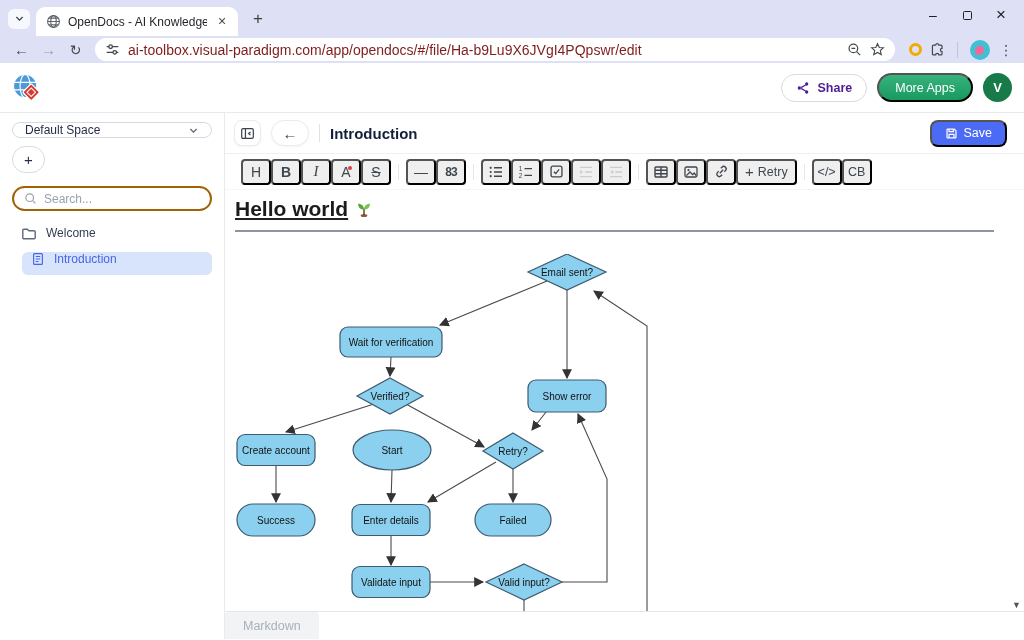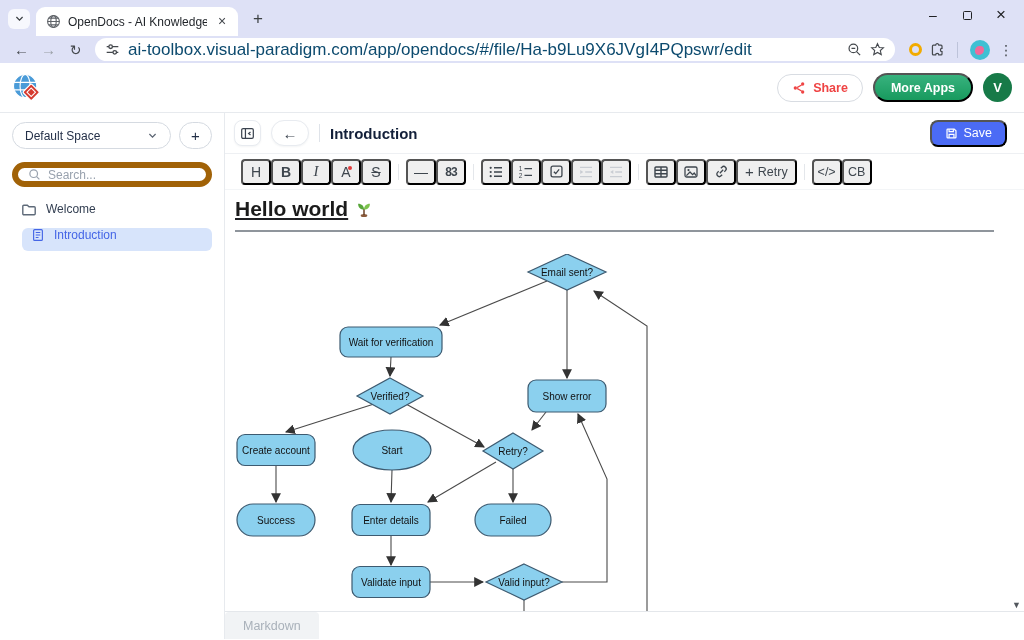--- a/index.html
+++ b/index.html
@@ -20,52 +20,52 @@
   .win-btn { width:34px; height:30px; display:flex; align-items:center; justify-content:center; color:#202124; font-size:14px; }
   .win-max-box { width:9px; height:9px; border:1.2px solid #202124; border-radius:1.5px; display:inline-block; }
   .win-close { font-size:17px; }
 
   .addrrow { height:27px; background:#dee1f6; display:flex; align-items:center; padding:0 8px; }
   .nav-ic { width:27px; text-align:center; font-size:15px; color:#44484d; }
   .nav-ic.disabled { color:#9aa0a6; }
   .reload { font-size:14px; }
   .urlbar { flex:1; height:23px; background:#fff; border-radius:12px; margin:0 6px; display:flex; align-items:center;
             padding:0 10px; gap:8px; color:#5f6368; }
-  .url-text { flex:1; font-size:17px; color:#0c4a6e; white-space:nowrap; overflow:hidden; }
+  .url-text { flex:1; font-size:14px; color:#7f1d1d; white-space:nowrap; overflow:hidden; }
   .ext-donut { width:13px; height:13px; border:3.5px solid #f2ab00; border-radius:50%; margin:0 8px; }
   .puzzle-ic { color:#45494e; margin-right:6px; display:flex; }
   .chrome-vdiv { width:1px; height:16px; background:#bdc3da; margin:0 6px; }
   .chrome-avatar { width:20px; height:20px; background:#3fc0d3; border-radius:50%; margin:0 6px; position:relative; overflow:hidden; }
   .chrome-avatar span { position:absolute; left:5px; top:6px; width:9px; height:9px; background:#ef6a9a; border-radius:50% 40% 55% 45%; }
   .kebab { font-size:14px; color:#44484d; width:20px; text-align:center; }
 
   
   .app-header { height:50px; background:#fff; border-bottom:1px solid #e7eaee; display:flex; align-items:center; padding:0 12px; }
   .logo { display:flex; margin-right:9px; }
   .app-name { font-size:14px; font-weight:700; color:#16233e; line-height:16px; }
   .powered { font-size:10px; color:#5c6776; }
   .powered a { color:#4a5568; }
   .hdr-right { margin-left:auto; display:flex; align-items:center; gap:10px; }
   .share-btn { height:28px; border:1px solid #d8dce2; border-radius:15px; background:#fff; display:flex; align-items:center;
-               gap:7px; padding:0 14px; font-size:12.5px; font-weight:700; color:#ef4444; }
+               gap:7px; padding:0 14px; font-size:12.5px; font-weight:700; color:#4c1d95; }
   .moreapps-btn { height:29px; border-radius:15px; background:linear-gradient(180deg,#38b27e,#189a5e); color:#fff;
-                  display:flex; align-items:center; padding:0 16px; font-size:12.5px; font-weight:700; }
+                  display:flex; align-items:center; padding:0 16px; font-size:12.5px; font-weight:400; }
   .v-avatar { width:29px; height:29px; border-radius:50%; background:#177a48; color:#fff; font-weight:700; font-size:13px;
               display:flex; align-items:center; justify-content:center; }
 
   
   .workspace { display:flex; height:526px; }
   .sidebar { width:225px; border-right:1px solid #e7eaee; padding:9px 12px; flex-shrink:0; }
-  .space-row { display:flex; gap:8px; margin-bottom:13px; }
+  .space-row { display:flex; gap:8px; margin-bottom:13px;flex-direction:column; }
   .space-select { flex:1; height:27px; border:1px solid #d5dae1; border-radius:14px; display:flex; align-items:center;
                   padding:0 12px; font-size:12px; color:#243048; }
   .space-select .chev { margin-left:auto; color:#5c6573; display:flex; }
   .add-space { width:33px; height:27px; border:1px solid #d5dae1; border-radius:14px; display:flex; align-items:center;
                justify-content:center; font-size:15px; color:#243048; background:#fff; }
-  .search-box { height:25px; border:6px solid #a16207; border-radius:13px; display:flex; align-items:center; padding:0 10px;
+  .search-box { height:25px; border:2px solid #a16207; border-radius:13px; display:flex; align-items:center; padding:0 10px;
                 gap:7px; color:#99a2ae; }
   .search-box input { border:none; outline:none; font-size:12px; width:100%; font-family:inherit; color:#333; background:transparent; }
   .search-box input::placeholder { color:#99a2ae; }
   .tree { margin-top:15px; font-size:12px; }
   .tree-row { height:23px; display:flex; align-items:flex-start; gap:9px; padding:0 9px; color:#323e51; border-radius:6px; margin-bottom:3px; }
   .tree-row .ti { display:flex; color:#5e6a79; }
   .tree-row.doc { margin-left:10px; }
   .tree-row.selected { background:#d7e4fb; color:#4465e6; }
   .tree-row.selected .ti { color:#4465e6; }
 

